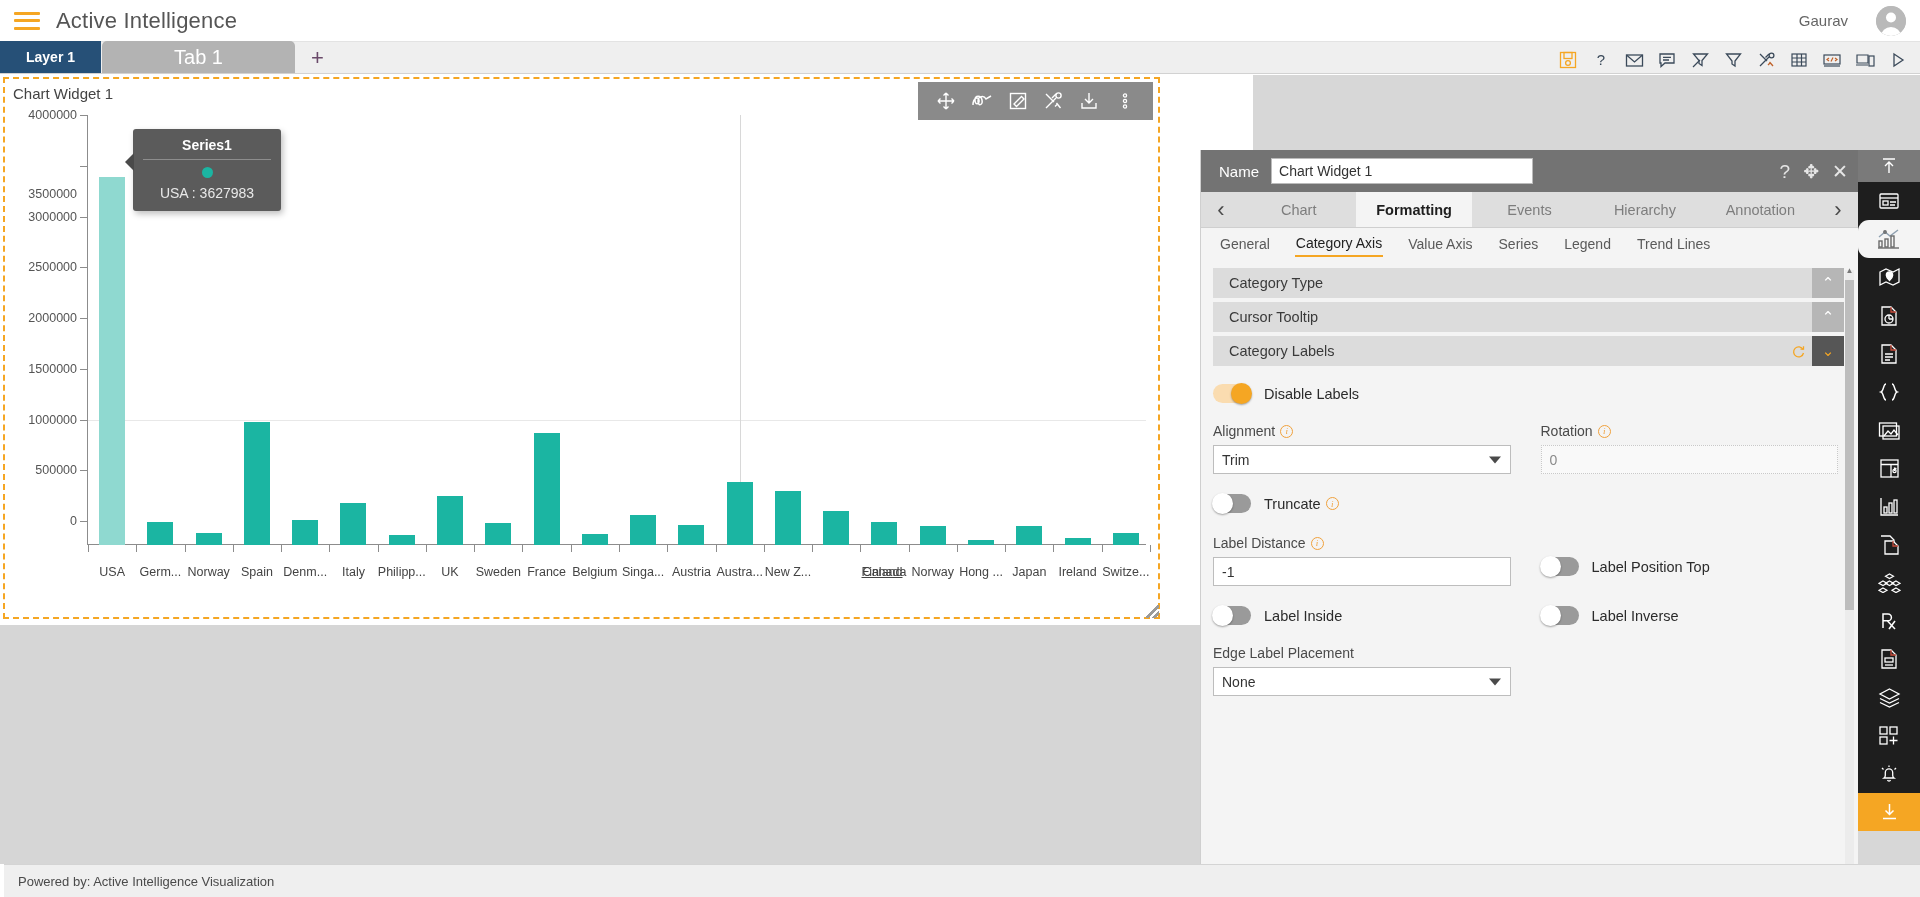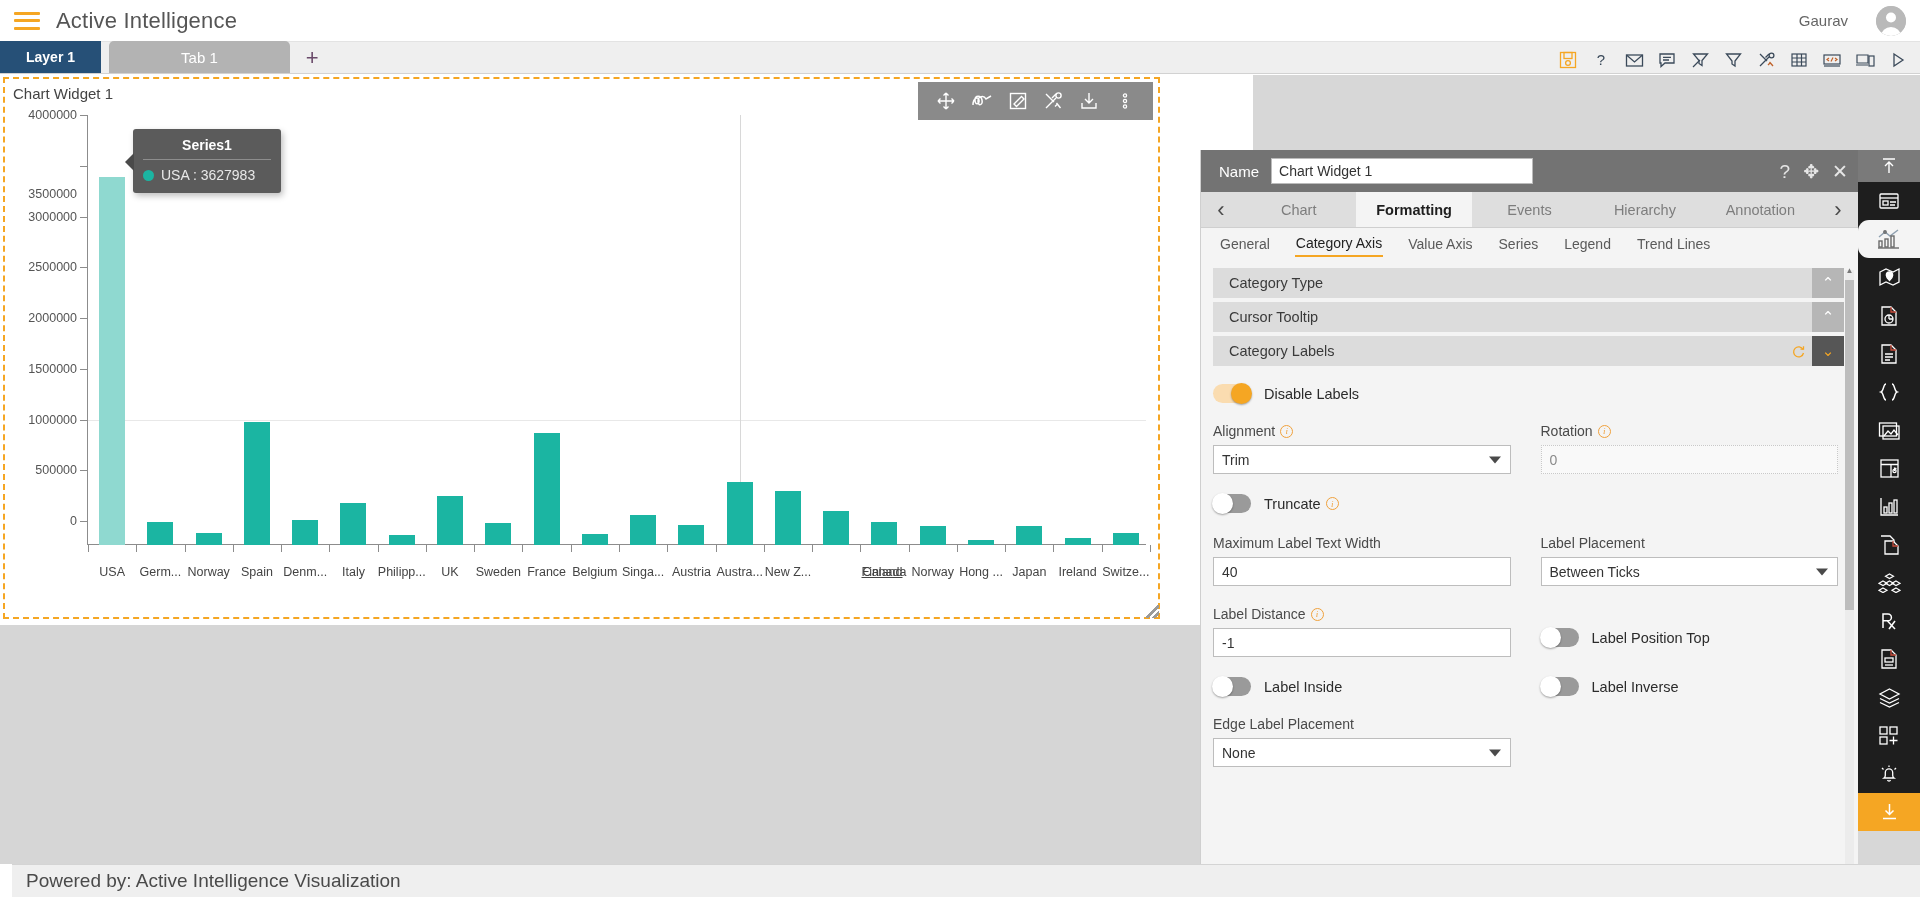--- a/index.html
+++ b/index.html
@@ -30,23 +30,23 @@
   
   .tabstrip {
     height: 32px; background: #efefef; display: flex; align-items: flex-end;
     border-bottom: 1px solid #d2d2d2; position: relative;
   }
   .layer-tab {
     background: #265077; color: #fff; font-size: 14px; font-weight: bold;
     height: 32px; display: flex; align-items: center; padding: 0 26px;
   }
   .tab1 {
-    background: #b3b3b3; color: #fff; font-size: 15px;
+    background: #b3b3b3; color: #fff; font-size: 20px;
     height: 27px; display: flex; align-items: center; padding: 16px 72px;
-    border-radius: 5px 5px 0 0; margin-left: 8px;
+    border-radius: 5px 5px 0 0; margin-left: 1px;
   }
   .tab-add { color: #6a4a6a; font-size: 22px; margin-left: 16px; line-height: 1;
     padding-bottom: 4px; cursor: pointer; }
   .tabstrip-icons { margin-left: auto; display: flex; align-items: center;
     gap: 13px; padding: 0 12px 3px 0; }
   .ti { width: 20px; height: 20px; display: inline-flex; align-items: center;
     justify-content: center; cursor: pointer; color: #3b4a5a; }
   .ti svg { display: block; }
 
   
@@ -93,21 +93,21 @@
   .xlabel { position: absolute; bottom: 38px; font-size: 12.5px; color: #444;
     transform: translateX(-50%); white-space: nowrap; }
 
   
   .tooltip { position: absolute; left: 128px; top: 22px; width: 148px;
     background: #5b5b5b; color: #fff; border-radius: 3px; padding: 8px 10px 10px;
     box-shadow: 2px 3px 6px rgba(0,0,0,.25); }
   .tooltip .t-title { font-size: 14px; font-weight: bold; text-align: center;
     padding-bottom: 6px; border-bottom: 1px solid #8d8d8d; }
   .tooltip .t-row { display: flex; align-items: center; gap: 7px; padding-top: 7px;
-    font-size: 14px; color: #e8e8e8; }
+    font-size: 14px; color: #e8e8e8; flex-direction: column; }
   .tooltip .t-dot { width: 11px; height: 11px; border-radius: 50%; background: #1bb5a2; }
   .tooltip .t-arrow { position: absolute; left: -16px; top: 24px;
     width: 0; height: 0; border: 9px solid transparent;
     border-right-color: #4a4a4a; border-left-width: 8px; }
   .resize-handle { position: absolute; right: -1px; bottom: -1px; width: 13px; height: 13px;
     background: linear-gradient(135deg, transparent 45%, #9a9a9a 45%, #9a9a9a 60%, transparent 60%,
       transparent 70%, #9a9a9a 70%, #9a9a9a 85%, transparent 85%); }
 
   
   .prop-panel { position: absolute; right: 62px; top: 75px; width: 658px; height: 789px;
@@ -181,23 +181,23 @@
   .rail { position: absolute; right: 0; top: 75px; bottom: 33px; width: 62px;
     background: #1e1e1e; display: flex; flex-direction: column; align-items: center; }
   .rail-top { width: 62px; height: 42px; background: #7a7a7a; display: flex;
     align-items: center; justify-content: center; color: #fff; cursor: pointer; }
   .rail-item { width: 62px; height: 50px; display: flex; align-items: center;
     justify-content: center; color: #fff; cursor: pointer; }
   .rail-item.sel { background: #f4f4f4; border-radius: 11px 0 0 11px; color: #555; }
   .rail-item.amber { background: #f5a623; }
 
   
-  .footer { position: absolute; left: 12px; right: 0; bottom: 0; height: 33px;
+  .footer { position: absolute; left: 4px; right: 0; bottom: 0; height: 33px;
     background: #efefef; border-top: 1px solid #d4d4d4; display: flex; align-items: center;
-    padding-left: 14px; font-size: 19px; color: #4a4a4a; }
+    padding-left: 14px; font-size: 13px; color: #4a4a4a; }
 </style>
 </head>
 <body>
 
 <div class="appbar">
   <div class="hamburger">
       <i></i>
       <i></i>
       <i></i>
     </div>
@@ -578,33 +578,20 @@
         <div class="toggle-row" style="margin-bottom:22px">
           <span class="toggle">
               <span class="knob"></span>
             </span>
           <span class="toggle-label">
             <span>Truncate</span>
             <span class="info-i">i</span>
           </span>
         </div>
 
-        <div class="row2" style="margin-bottom:20px">
-          <div class="col">
-            <div class="fld-label">Maximum Label Text Width</div>
-            <input class="inp" value="40" style="">
-          </div>
-          <div class="col">
-            <div class="fld-label">Label Placement</div>
-            <div class="sel">
-              <input class="inp" readonly="" value="Between Ticks" style="">
-              <span class="caret"></span>
-            </div>
-          </div>
-        </div>
 
         <div class="row2" style="margin-bottom:20px">
           <div class="col">
             <div class="fld-label">
               <span>Label Distance</span>
               <span class="info-i">i</span>
             </div>
             <input class="inp" value="-1" style="">
           </div>
           <div class="col" style="padding-top:22px">

